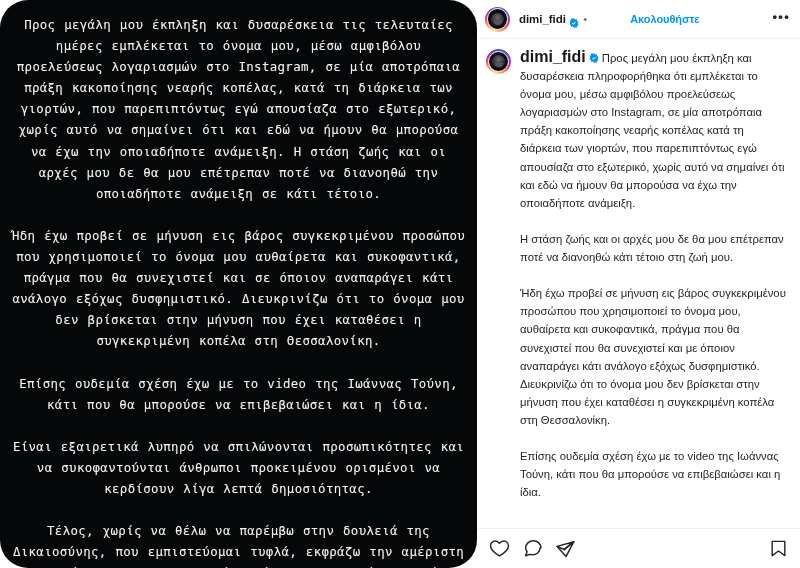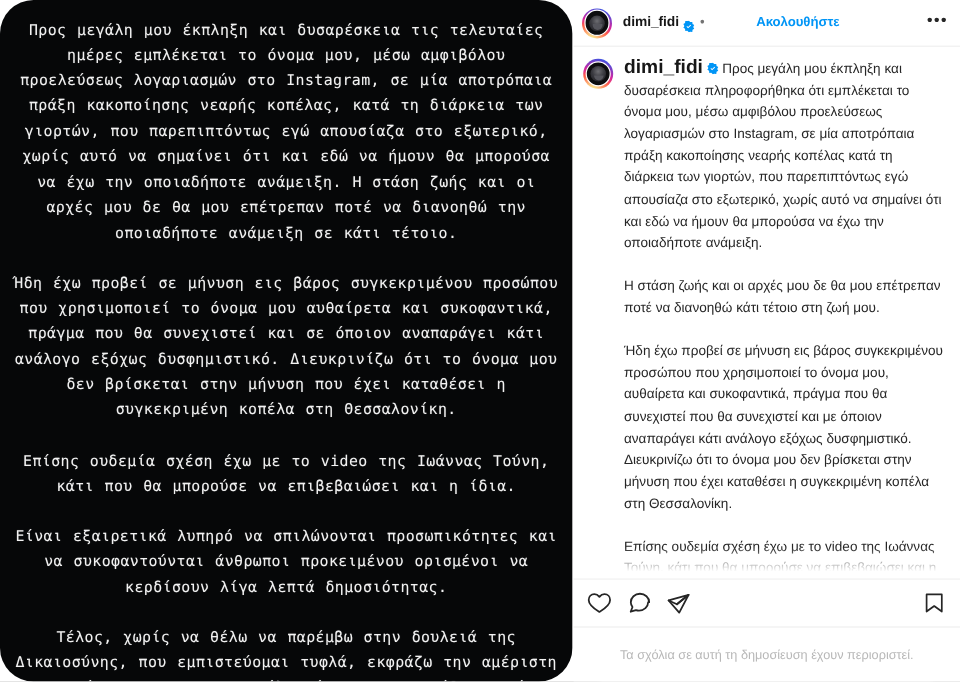--- a/index.html
+++ b/index.html
@@ -50,21 +50,20 @@
   
   .post-pane {
     width: 323px;
     flex: 0 0 323px;
     height: 568px;
     background: #ffffff;
     display: flex;
     flex-direction: column;
     position: relative;
     border-left: 1px solid #ffffff;
-    border-radius: 25px;
   }
 
   
   .post-header {
     height: 39px;
     flex: 0 0 39px;
     display: flex;
     align-items: center;
     padding: 0 10px 0 7px;
     border-bottom: 1px solid #efefef;
@@ -360,18 +359,15 @@
 
       <span class="action-spacer"></span>
 
       <span class="save-icon">
         <svg viewBox="0 0 24 24" fill="none" stroke="currentColor" stroke-width="1.8" stroke-linecap="round" stroke-linejoin="round">
           <polygon points="20,21 12,15.2 4,21 4,3 20,3"></polygon>
         </svg>
       </span>
     </div>
 
-    <div class="post-footer">
-      <div class="footer-note">Τα σχόλια σε αυτή τη δημοσίευση έχουν περιοριστεί.</div>
-    </div>
 
   </div>
 </div>
 
 </body></html>

